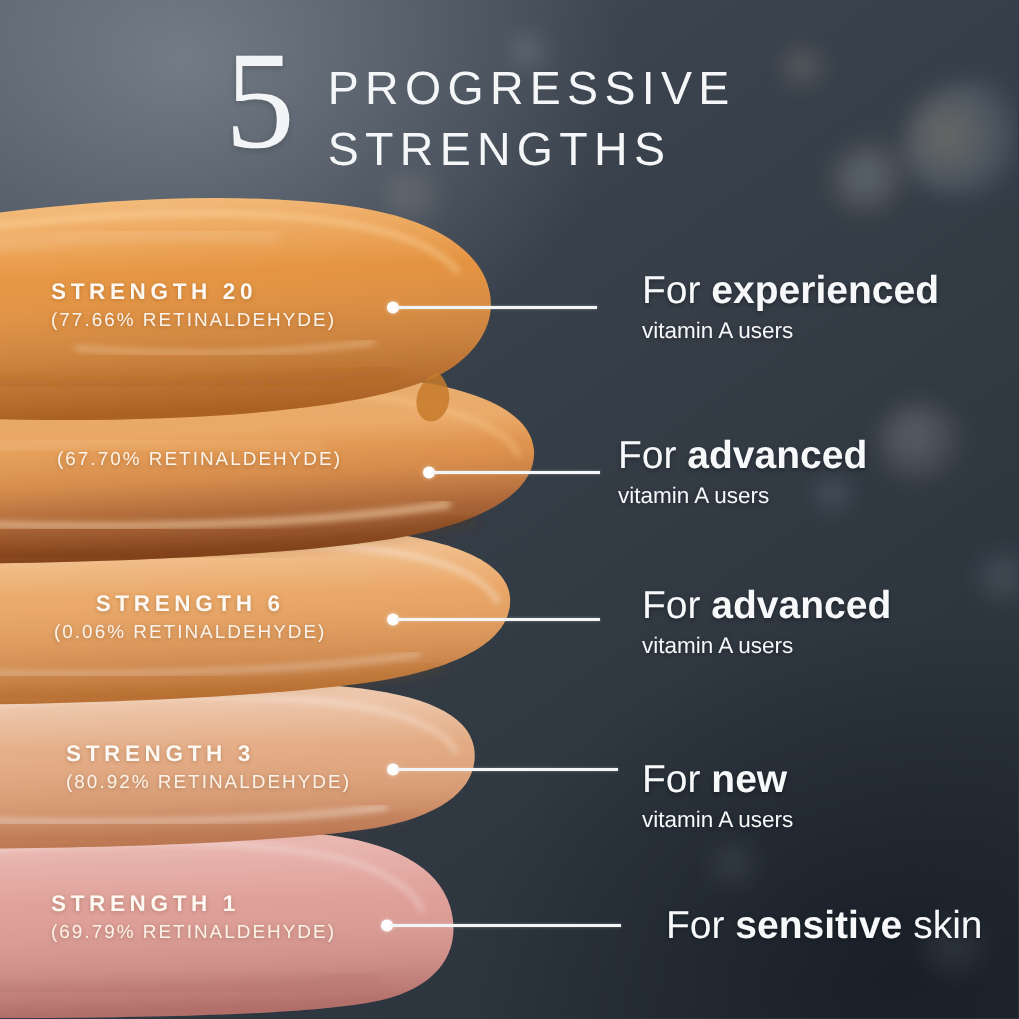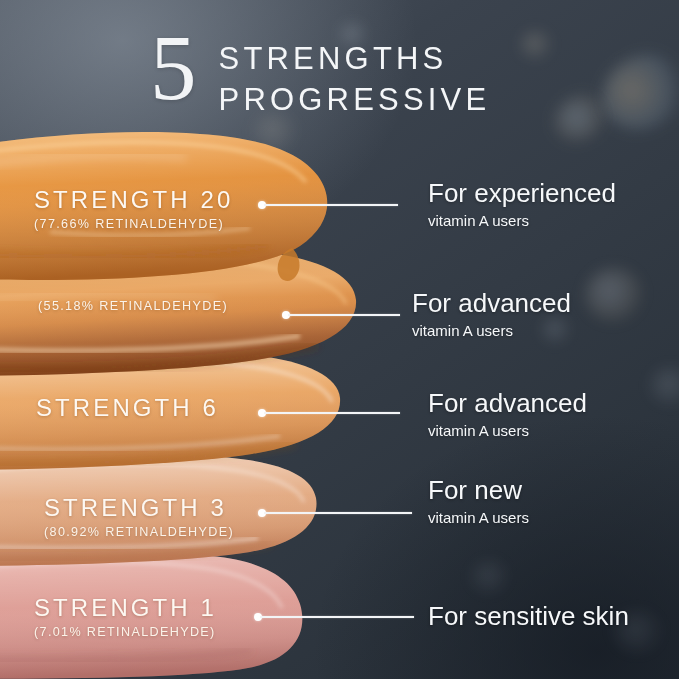--- a/index.html
+++ b/index.html
@@ -73,21 +73,21 @@
   #swatches { position:absolute; inset:0; z-index:2; }
 
   
   .row-label {
     position:absolute; z-index:5;
     color:#fdf8f2;
     text-shadow:0 1px 3px rgba(90,45,10,0.30);
     pointer-events:none;
   }
   .row-label .lbl-main {
-    font-size:24px; font-weight:400; letter-spacing:3.1px;
+    font-size:15px; font-weight:700; letter-spacing:3.1px;
     white-space:nowrap;
   }
   .row-label .lbl-sub {
     font-size:12.6px; font-weight:400; letter-spacing:1.35px;
     margin-top:3px; white-space:nowrap;
     color:#fbf3ea;
   }
 
   
   .connector { position:absolute; z-index:5; height:10px; }
@@ -105,21 +105,21 @@
 
   
   .desc {
     position:absolute; z-index:6;
     color:#f6f8fa;
     line-height:1.16;
     white-space:nowrap;
     text-shadow:0 1px 3px rgba(0,0,0,0.35);
   }
   .desc .l1 { font-size:26px; font-weight:300; }
-  .desc .l1 b { font-weight:400;margin-top:36px; }
+  .desc .l1 b { font-weight:700;margin-top:36px; }
   .desc .l2 { font-size:15px; font-weight:300; margin-top:4px; }
 </style>
 </head>
 <body>
 
 <div id="stage">
 
   <div class="bokeh bk1"></div>
   <div class="bokeh bk2"></div>
   <div class="bokeh bk3"></div>
@@ -127,22 +127,22 @@
   <div class="bokeh bk5"></div>
   <div class="bokeh bk6"></div>
   <div class="bokeh bk7"></div>
   <div class="bokeh bk8"></div>
   <div class="bokeh bk9"></div>
   <div class="bokeh bk10"></div>
 
   <div class="heading">
     <div class="big-five">5</div>
     <div class="title-lines">
+      <div>PROGRESSIVE</div>
       <div>STRENGTHS</div>
-      <div>PROGRESSIVE</div>
     </div>
   </div>
 
   <svg id="swatches" width="679" height="679" viewBox="0 0 679 679" aria-hidden="true">
     <defs>
       <linearGradient id="g20" x1="0" y1="0" x2="0.25" y2="1">
         <stop offset="0%" stop-color="#f0a852"></stop>
         <stop offset="22%" stop-color="#eb9a42"></stop>
         <stop offset="52%" stop-color="#e28e38"></stop>
         <stop offset="78%" stop-color="#d07f31"></stop>
@@ -294,69 +294,70 @@
     <span class="line" style="width:134px;"></span>
   </div>
   <div class="desc" style="left:428px; top:178px;">
     <div class="l1">
       <span>For </span><b>experienced</b><span></span>
     </div>
     <div class="l2">vitamin A users</div>
   </div>
 
   <div class="row-label" style="left:38px; top:296px;">
-    <div class="lbl-sub">(55.18% RETINALDEHYDE)</div>
+    <div class="lbl-sub">(67.70% RETINALDEHYDE)</div>
   </div>
   <div class="connector" style="left:282px; top:310px; width:118px;">
     <span class="dot"></span>
     <span class="line" style="width:112px;"></span>
   </div>
   <div class="desc" style="left:412px; top:288px;">
     <div class="l1">
       <span>For </span><b>advanced</b><span></span>
     </div>
     <div class="l2">vitamin A users</div>
   </div>
 
   <div class="row-label" style="left:36px; top:394px;text-align:center;">
     <div class="lbl-main">STRENGTH 6</div>
+    <div class="lbl-sub">(0.06% RETINALDEHYDE)</div>
   </div>
   <div class="connector" style="left:258px; top:408px; width:142px;">
     <span class="dot"></span>
     <span class="line" style="width:136px;"></span>
   </div>
   <div class="desc" style="left:428px; top:388px;">
     <div class="l1">
       <span>For </span><b>advanced</b><span></span>
     </div>
     <div class="l2">vitamin A users</div>
   </div>
 
   <div class="row-label" style="left:44px; top:494px;">
     <div class="lbl-main">STRENGTH 3</div>
     <div class="lbl-sub">(80.92% RETINALDEHYDE)</div>
   </div>
   <div class="connector" style="left:258px; top:508px; width:154px;">
     <span class="dot"></span>
     <span class="line" style="width:148px;"></span>
   </div>
-  <div class="desc" style="left:428px; top:475px;">
+  <div class="desc" style="left:428px; top:504px;">
     <div class="l1">
       <span>For </span><b>new</b><span></span>
     </div>
     <div class="l2">vitamin A users</div>
   </div>
 
   <div class="row-label" style="left:34px; top:594px;">
     <div class="lbl-main">STRENGTH 1</div>
-    <div class="lbl-sub">(7.01% RETINALDEHYDE)</div>
+    <div class="lbl-sub">(69.79% RETINALDEHYDE)</div>
   </div>
   <div class="connector" style="left:254px; top:612px; width:160px;">
     <span class="dot"></span>
     <span class="line" style="width:154px;"></span>
   </div>
-  <div class="desc" style="left:428px; top:601px;">
+  <div class="desc" style="left:444px; top:601px;">
     <div class="l1">
       <span>For </span><b>sensitive</b><span> skin</span>
     </div>
   </div>
 
 </div>
 
 </body></html>

